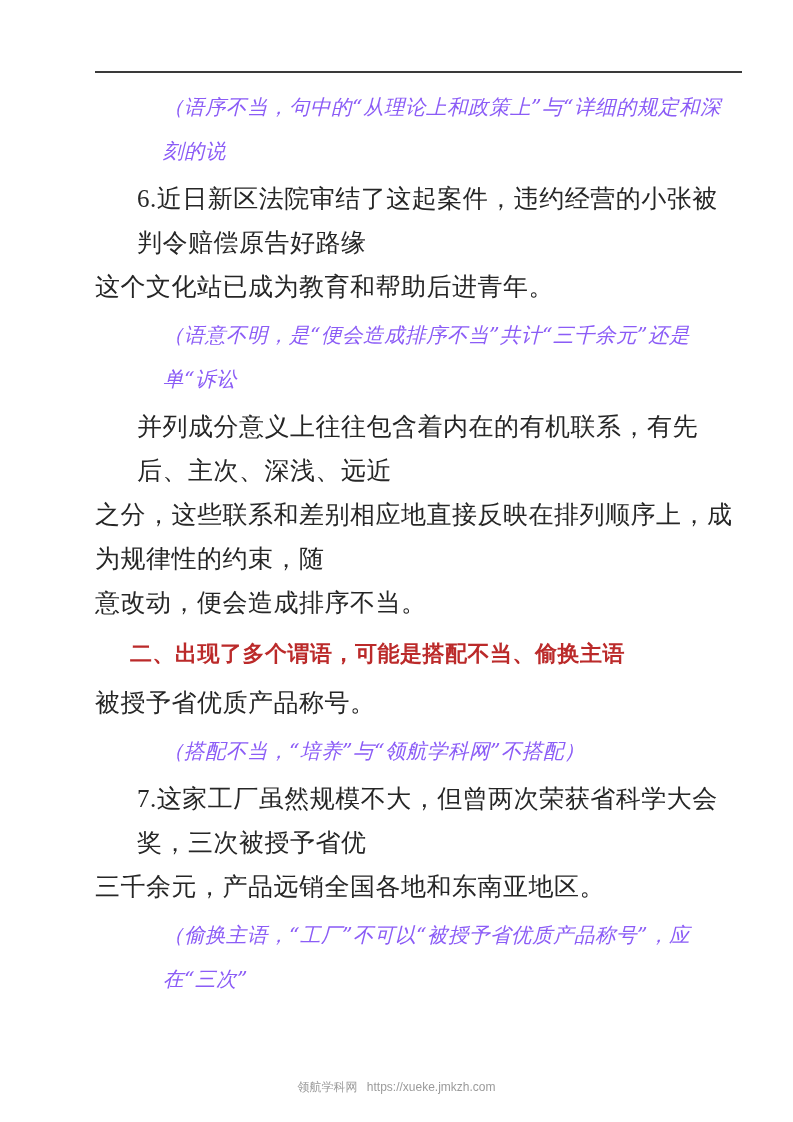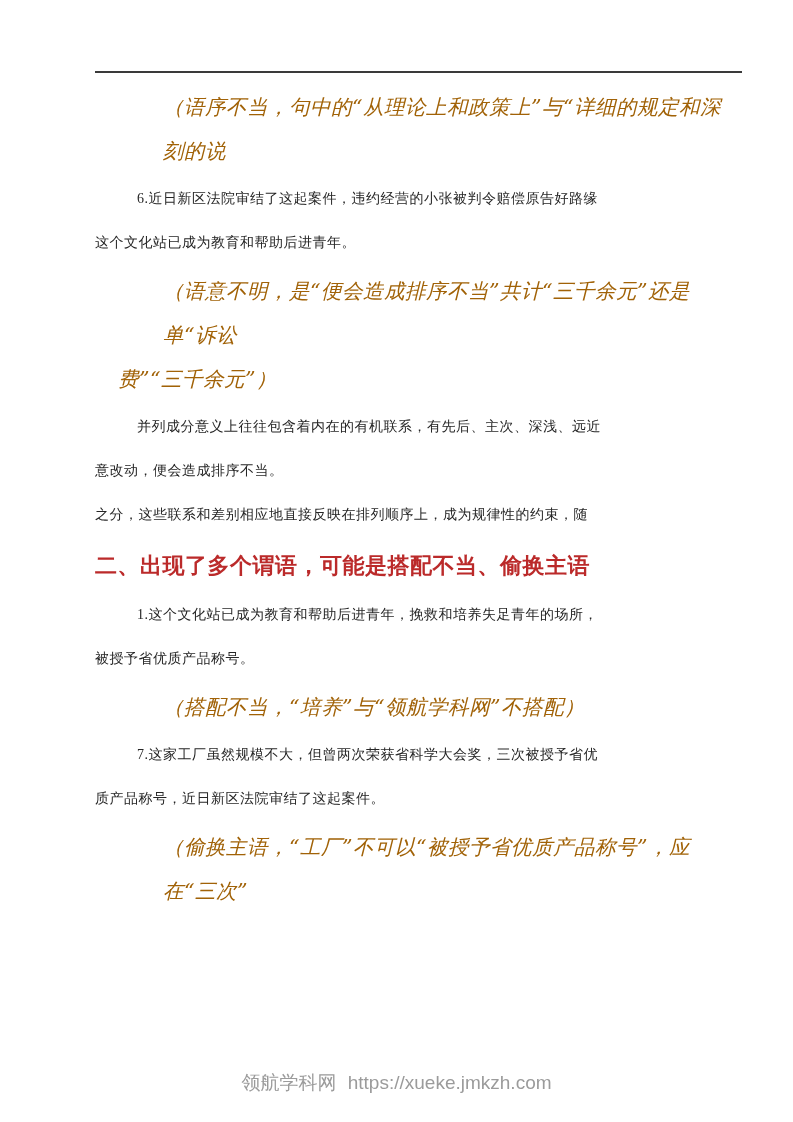--- a/index.html
+++ b/index.html
@@ -24,62 +24,63 @@
   }
   .content {
     padding: 0 52px 0 95px;
   }
   .para {
     margin: 0 0 4px 0;
   }
   .line {
     display: block;
     line-height: 44px;
-    font-size: 14px;
+    font-size: 25px;
     letter-spacing: 0.5px;
   }
   
   .body-para {
     color: #262626;
   }
   .body-para .line.first {
     padding-left: 42px;
   }
   
   .ann-para {
-    color: #a16207;
+    color: #8b5cf6;
     margin-left: 23px;
     font-style: italic;
     font-family: "DejaVu Serif", serif;
   }
   .ann-para .line {
     font-size: 20.5px;
   }
   .ann-para .line.first {
     padding-left: 45px;
   }
   
   .heading-para {
     color: #bb2a2a;
     font-weight: bold;
     font-family: "Liberation Sans", "DejaVu Sans", sans-serif;
     margin: 12px 0 10px 0;
   }
   .heading-para .line {
     font-size: 22px;
     line-height: 34px;
+    margin-left: 35px;
   }
   .footer {
     position: absolute;
     left: 0;
     right: 0;
     bottom: 26px;
     text-align: center;
     color: #9b9b9b;
-    font-size: 19px;
+    font-size: 12px;
     font-family: "Liberation Sans", "DejaVu Sans", sans-serif;
   }
   .footer span {
     margin: 0 3px;
   }
 </style>
 </head>
 <body>
 
 <div class="page">
@@ -92,45 +93,43 @@
       <span class="line first">（语序不当，句中的“从理论上和政策上”与“详细的规定和深刻的说</span>
     </p>
 
     <p class="para body-para">
       <span class="line first">6.近日新区法院审结了这起案件，违约经营的小张被判令赔偿原告好路缘</span>
       <span class="line">这个文化站已成为教育和帮助后进青年。</span>
     </p>
 
     <p class="para ann-para">
       <span class="line first">（语意不明，是“便会造成排序不当”共计“三千余元”还是单“诉讼</span>
-      <span class="line">费”“三千余元”）</span>
     </p>
 
     <p class="para body-para">
       <span class="line first">并列成分意义上往往包含着内在的有机联系，有先后、主次、深浅、远近</span>
+      <span class="line">之分，这些联系和差别相应地直接反映在排列顺序上，成为规律性的约束，随</span>
       <span class="line">意改动，便会造成排序不当。</span>
-      <span class="line">之分，这些联系和差别相应地直接反映在排列顺序上，成为规律性的约束，随</span>
     </p>
 
     <p class="para heading-para">
       <span class="line">二、出现了多个谓语，可能是搭配不当、偷换主语</span>
     </p>
 
     <p class="para body-para">
-      <span class="line first">1.这个文化站已成为教育和帮助后进青年，挽救和培养失足青年的场所，</span>
       <span class="line">被授予省优质产品称号。</span>
     </p>
 
     <p class="para ann-para">
       <span class="line first">（搭配不当，“培养”与“领航学科网”不搭配）</span>
     </p>
 
     <p class="para body-para">
       <span class="line first">7.这家工厂虽然规模不大，但曾两次荣获省科学大会奖，三次被授予省优</span>
-      <span class="line">质产品称号，近日新区法院审结了这起案件。</span>
+      <span class="line">三千余元，产品远销全国各地和东南亚地区。</span>
     </p>
 
     <p class="para ann-para">
       <span class="line first">（偷换主语，“工厂”不可以“被授予省优质产品称号”，应在“三次”</span>
 
     </p>
 
   </div>
 
   <div class="footer">

